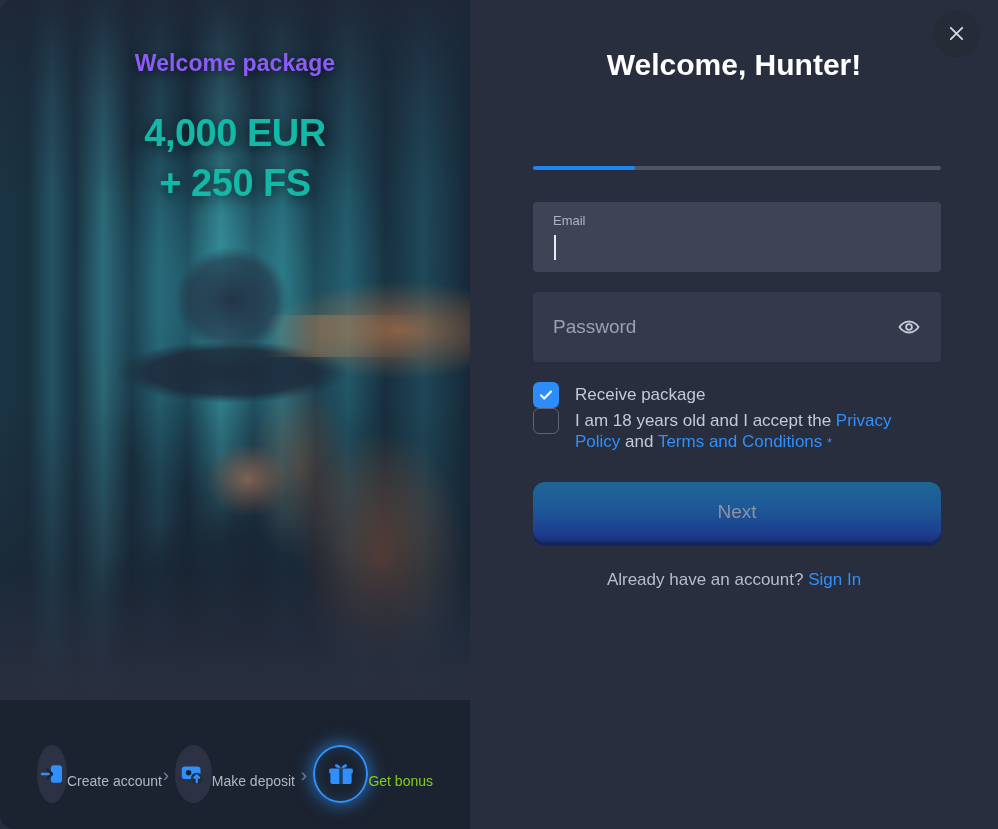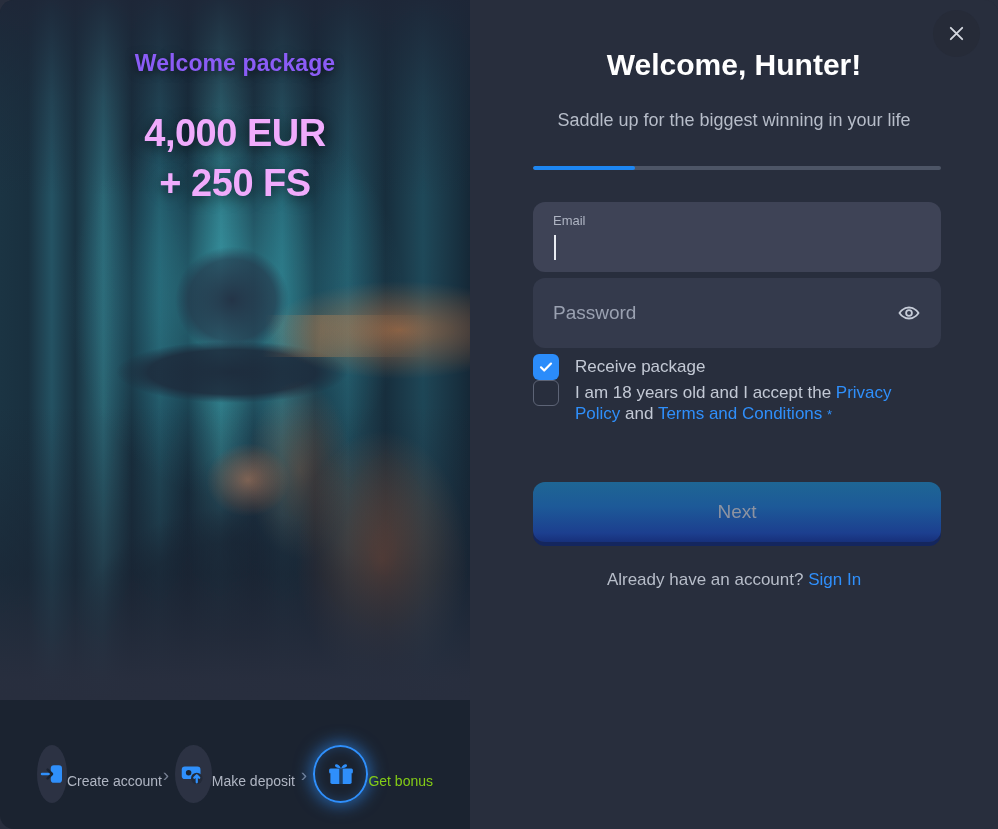--- a/index.html
+++ b/index.html
@@ -78,21 +78,21 @@
     text-align: center;
     color: #8b5cf6;
     font-size: 23px; font-weight: bold;
     letter-spacing: 0.1px;
     text-shadow: 0 2px 10px rgba(0,0,0,0.6);
     z-index: 3;
   }
   .promo-amount {
     position: absolute; left: 0; top: 108px; width: 470px;
     text-align: center;
-    color: #f0abfc;
+    color: #14b8a6;
     font-size: 38px; font-weight: bold;
     line-height: 50px;
     letter-spacing: -0.5px;
     text-shadow: 0 3px 14px rgba(0,0,0,0.65);
     z-index: 3;
   }
   .promo-amount .line2 { display: block; }
 
   
   .steps {
@@ -177,22 +177,22 @@
     background: #1d86f2;
     border-radius: 2px;
   }
 
   .form {
     position: absolute; left: 63px; top: 202px; width: 408px;
   }
   .field {
     position: relative;
     height: 70px;
-    border-radius: 12px;
-    margin-bottom: 6px;
+    border-radius: 4px;
+    margin-bottom: 20px;
     text-decoration: underline;
   }
   .field.focused { background: #3e4356; }
   .field.plain { background: #343a4c; }
   .float-label {
     position: absolute; left: 20px; top: 11px;
     font-size: 13px; color: #aeb4c2;
   }
   .caret {
     position: absolute; left: 21px; top: 33px;
@@ -317,21 +317,20 @@
 
   <div class="right-panel">
 
     <div class="close-btn">
       <svg width="19" height="19" viewBox="0 0 20 20">
         <path d="M4 4l12 12M16 4L4 16" stroke="#d3d7df" stroke-width="2" stroke-linecap="round"></path>
       </svg>
     </div>
 
     <div class="welcome-title">Welcome, Hunter!</div>
-    <div class="welcome-sub">Saddle up for the biggest winning in your life</div>
 
     <div class="progress">
       <div class="progress-fill" style="width: 25%;"></div>
     </div>
 
     <div class="form">
 
       <div class="field focused">
         <div class="float-label">Email</div>
         <div class="caret"></div>

